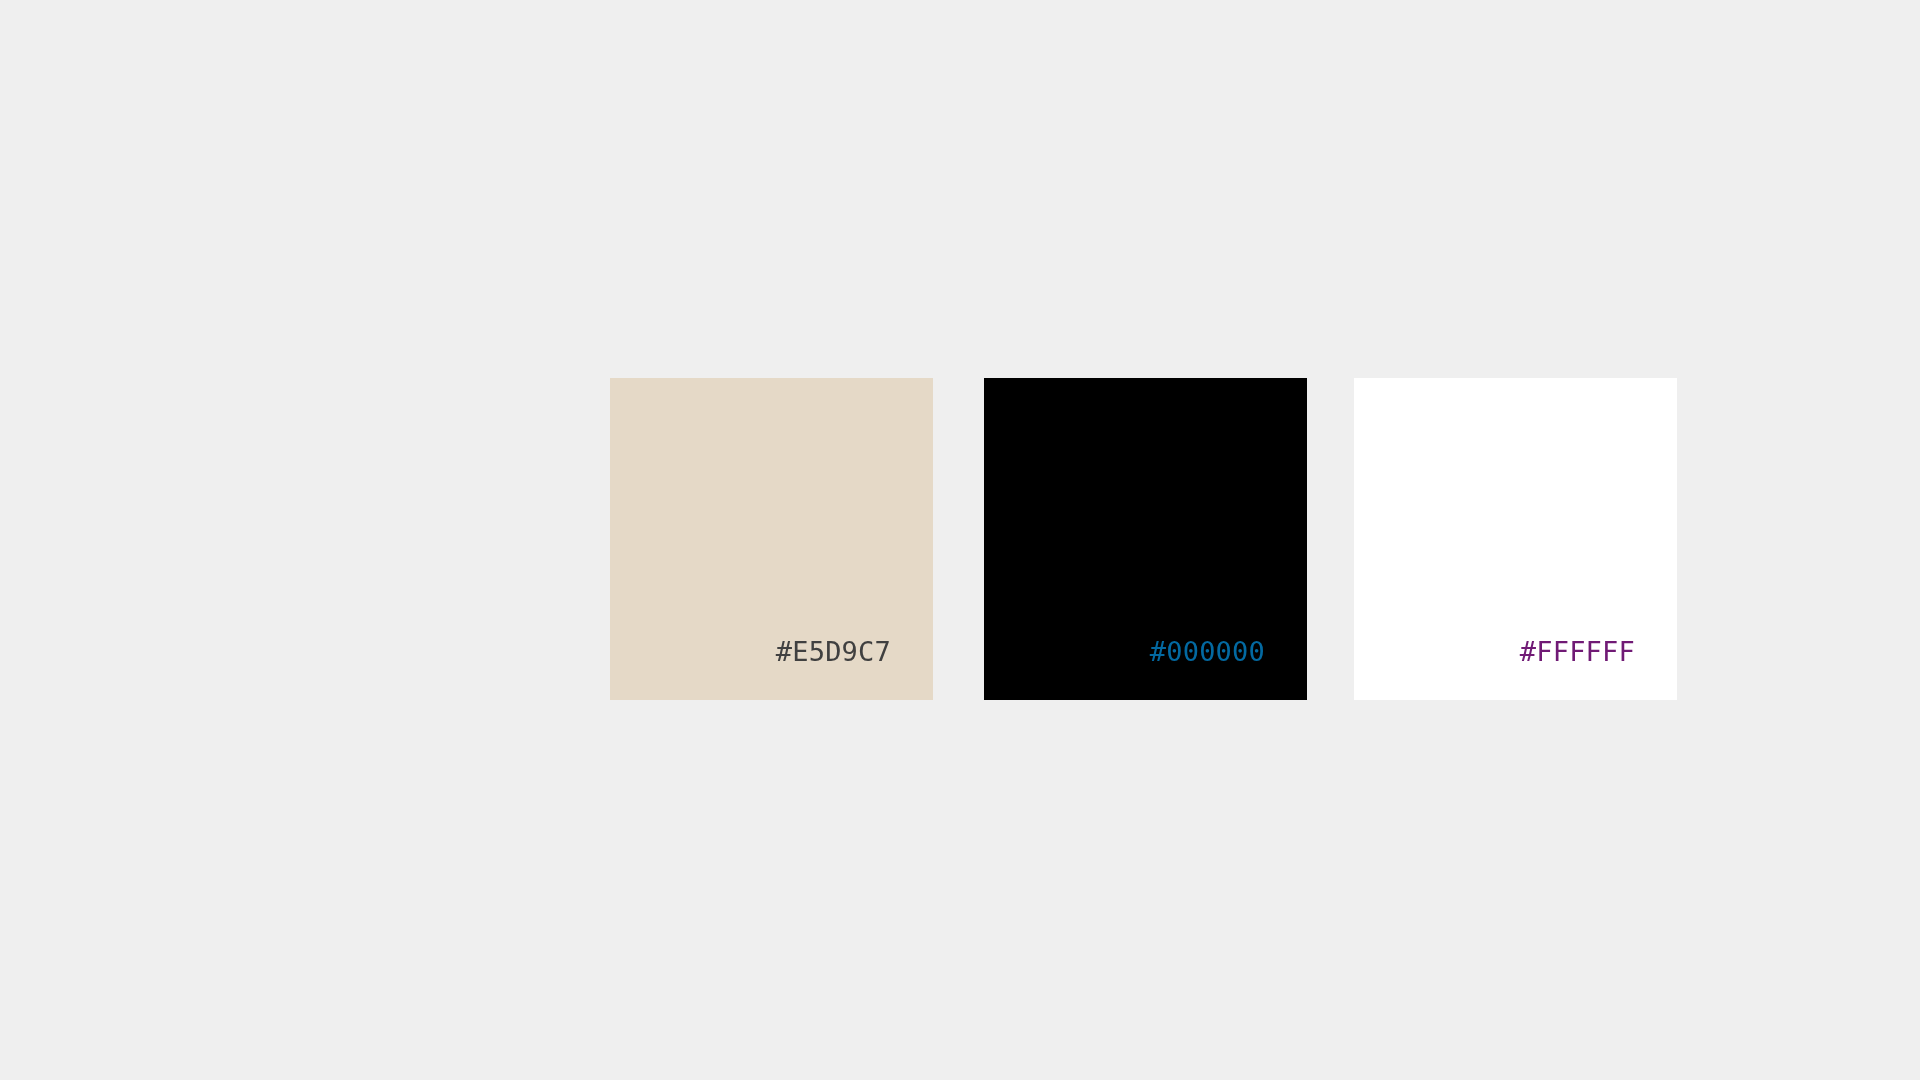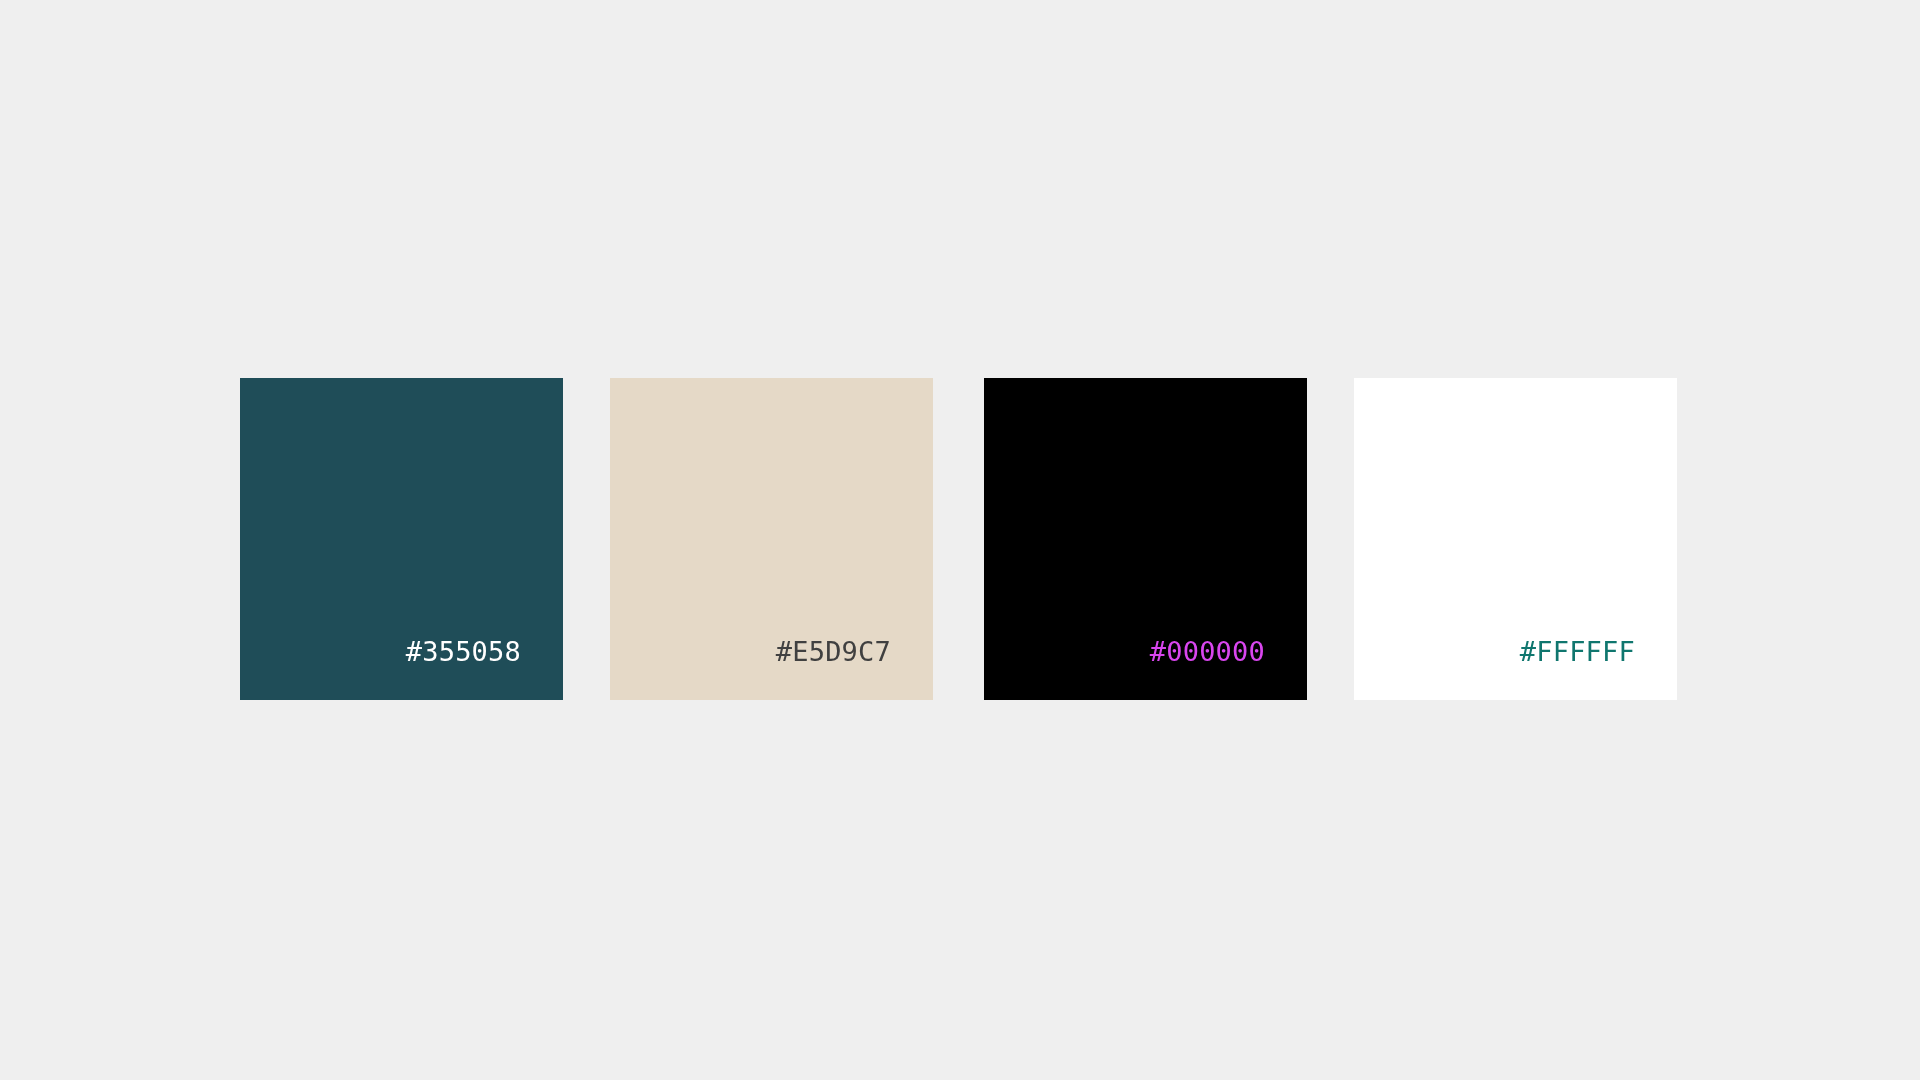--- a/index.html
+++ b/index.html
@@ -49,29 +49,26 @@
     padding-bottom: 35px;
     white-space: nowrap;
     user-select: none;
   }
 </style>
 </head>
 <body style="background-color: rgb(239, 239, 239);">
 
 <div id="palette-board">
 
-  <div class="swatch swatch-0" style="background-color: rgb(31, 77, 88);">
-    <span class="swatch-label" style="color: rgb(255, 255, 255);">#355058</span>
-  </div>
 
   <div class="swatch swatch-1" style="background-color: rgb(229, 217, 199);">
     <span class="swatch-label" style="color: #404040;">#E5D9C7</span>
   </div>
 
   <div class="swatch swatch-2" style="background-color: rgb(0, 0, 0);">
-    <span class="swatch-label" style="color: #d946ef;">#000000</span>
+    <span class="swatch-label" style="color: #0369a1;">#000000</span>
   </div>
 
   <div class="swatch swatch-3" style="background-color: rgb(255, 255, 255);">
-    <span class="swatch-label" style="color: #0f766e;">#FFFFFF</span>
+    <span class="swatch-label" style="color: #701a75;">#FFFFFF</span>
   </div>
 
 </div>
 
 </body></html>

